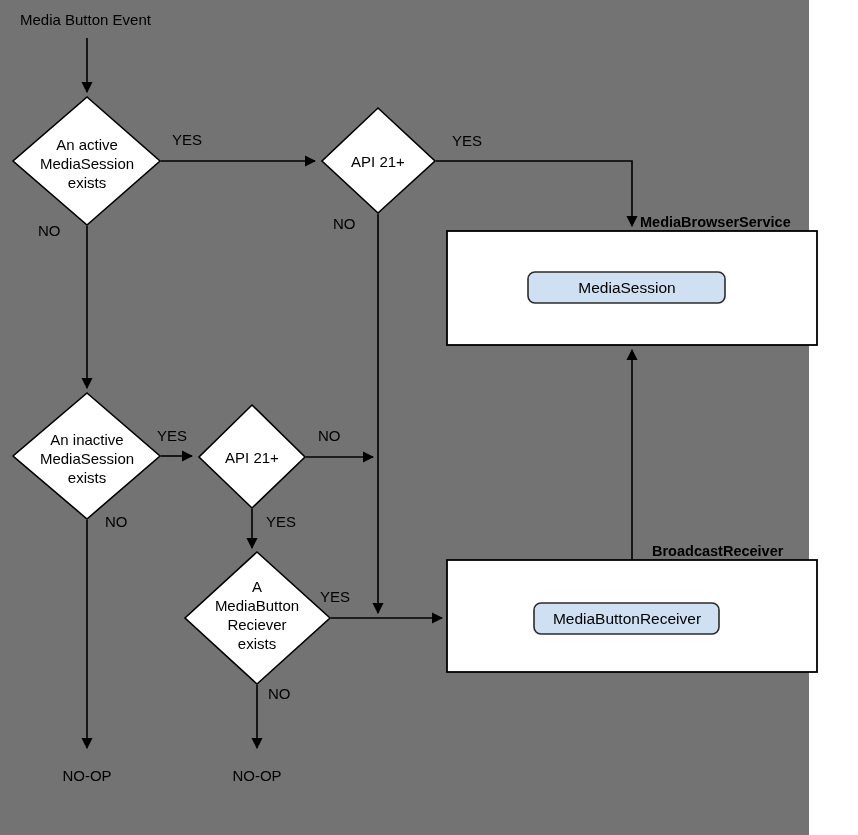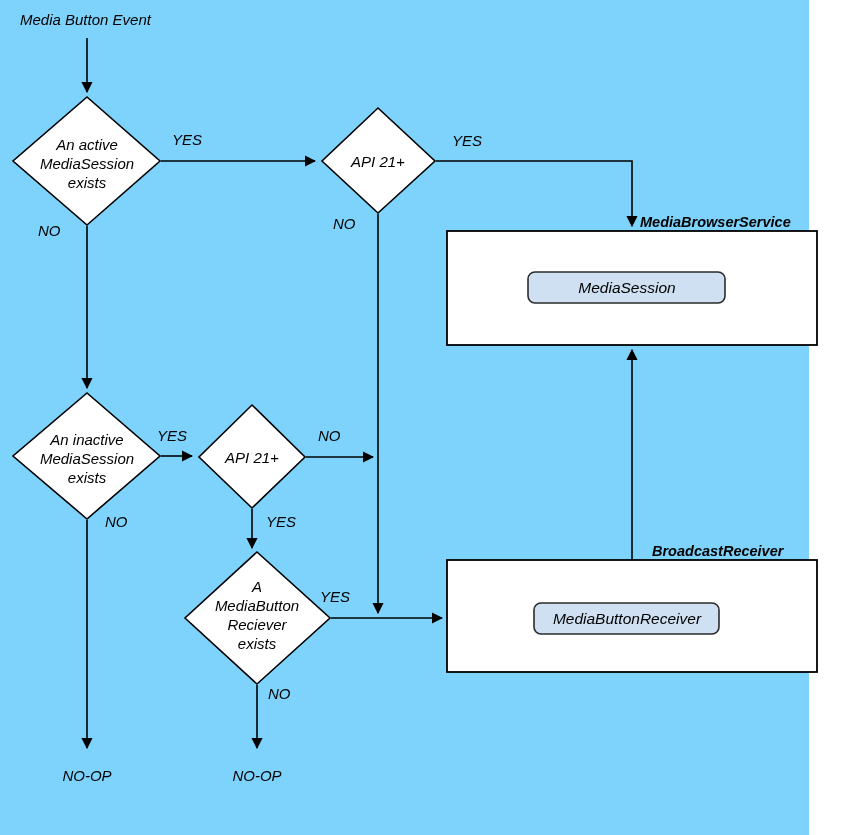--- a/index.html
+++ b/index.html
@@ -10,22 +10,21 @@
   body {
     font-family: "Liberation Sans", sans-serif;
     width: 858px;
     height: 835px;
     overflow: hidden;
   }
   #canvas-wrap {
     position: relative;
     width: 809px;
     height: 835px;
-    background: #7dd3fc;
-    font-style: italic;
+    background: #737373;
   }
   svg#flow {
     position: absolute;
     left: 0;
     top: 0;
     width: 858px;
     height: 835px;
   }
   .shape-line {
     fill: none;

